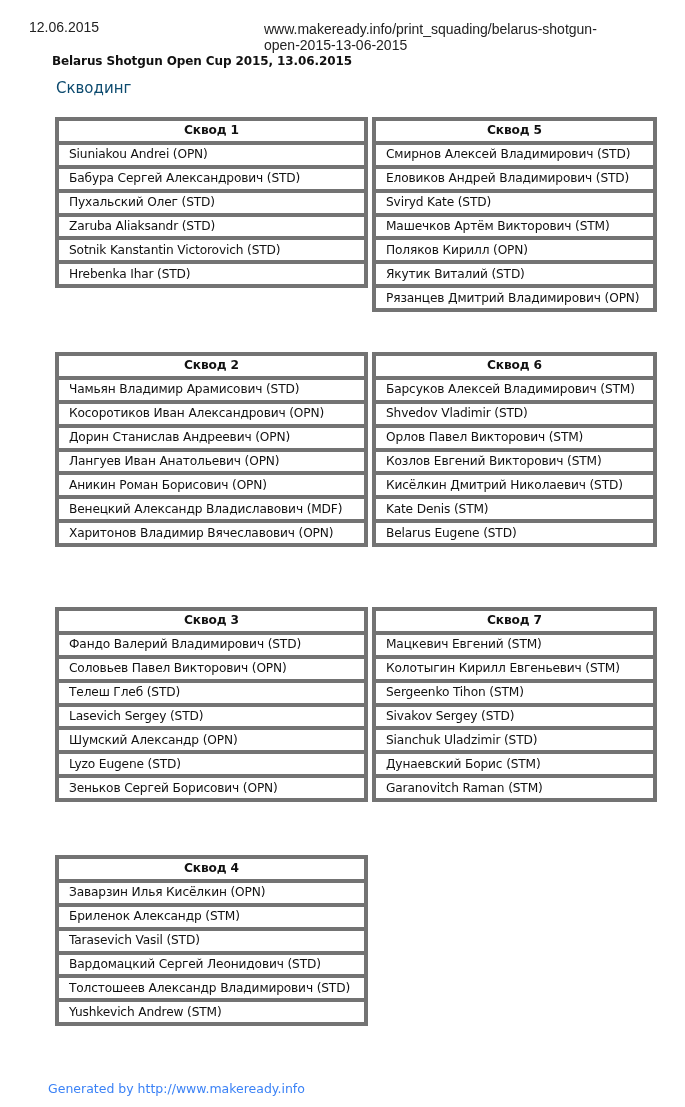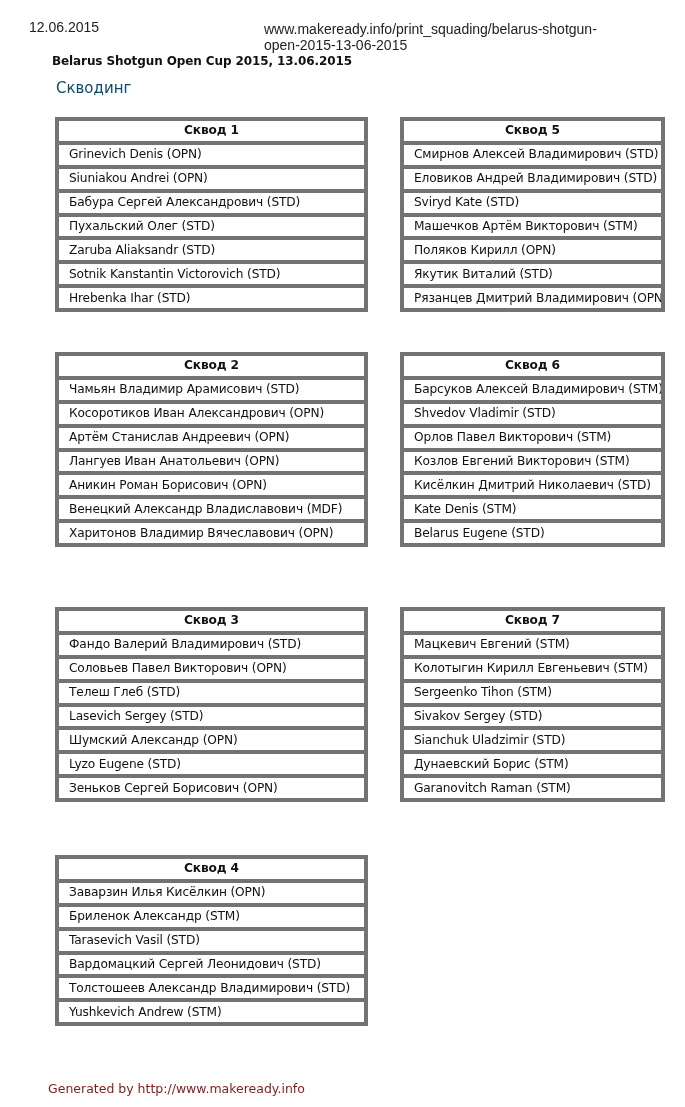--- a/index.html
+++ b/index.html
@@ -69,53 +69,50 @@
       overflow: hidden;
       line-height: 19px;
       letter-spacing: -0.15px;
     }
     .squad th {
       font-weight: bold;
       text-align: center;
       padding: 0;
     }
     .col-left { left: 55px; width: 313px; }
-    .col-right { left: 400px; width: 265px; }
+    .col-right { left: 372px; width: 285px; }
     .row-1 { top: 117px; }
     .row-2 { top: 352px; }
     .row-3 { top: 607px; }
     .row-4 { top: 843px; margin-top: 12px; }
     .footer {
       position: absolute;
       left: 48px;
       top: 1081px;
       font-size: 12.5px;
-      color: #7f1d1d;
+      color: #3b82f6;
     }
   </style>
 </head>
 <body>
 
 <div class="print-header">
   <span class="print-date">12.06.2015</span>
   <span class="print-url">www.makeready.info/print_squading/belarus-shotgun-open-2015-13-06-2015</span>
 </div>
 
 <h1 class="doc-title">Belarus Shotgun Open Cup 2015, 13.06.2015</h1>
 <h2 class="doc-subtitle">Скводинг</h2>
 
 <table class="squad col-left row-1">
   <tbody>
       <tr>
         <th>Сквод 1</th>
       </tr>
   <tr>
-        <td>Grinevich Denis (OPN)</td>
-      </tr>
-  <tr>
         <td>Siuniakou Andrei (OPN)</td>
       </tr>
   <tr>
         <td>Бабура Сергей Александрович (STD)</td>
       </tr>
   <tr>
         <td>Пухальский Олег (STD)</td>
       </tr>
   <tr>
         <td>Zaruba Aliaksandr (STD)</td>
@@ -163,21 +160,21 @@
       <tr>
         <th>Сквод 2</th>
       </tr>
   <tr>
         <td>Чамьян Владимир Арамисович (STD)</td>
       </tr>
   <tr>
         <td>Косоротиков Иван Александрович (OPN)</td>
       </tr>
   <tr>
-        <td>Артём Станислав Андреевич (OPN)</td>
+        <td>Дорин Станислав Андреевич (OPN)</td>
       </tr>
   <tr>
         <td>Лангуев Иван Анатольевич (OPN)</td>
       </tr>
   <tr>
         <td>Аникин Роман Борисович (OPN)</td>
       </tr>
   <tr>
         <td>Венецкий Александр Владиславович (MDF)</td>
       </tr>

